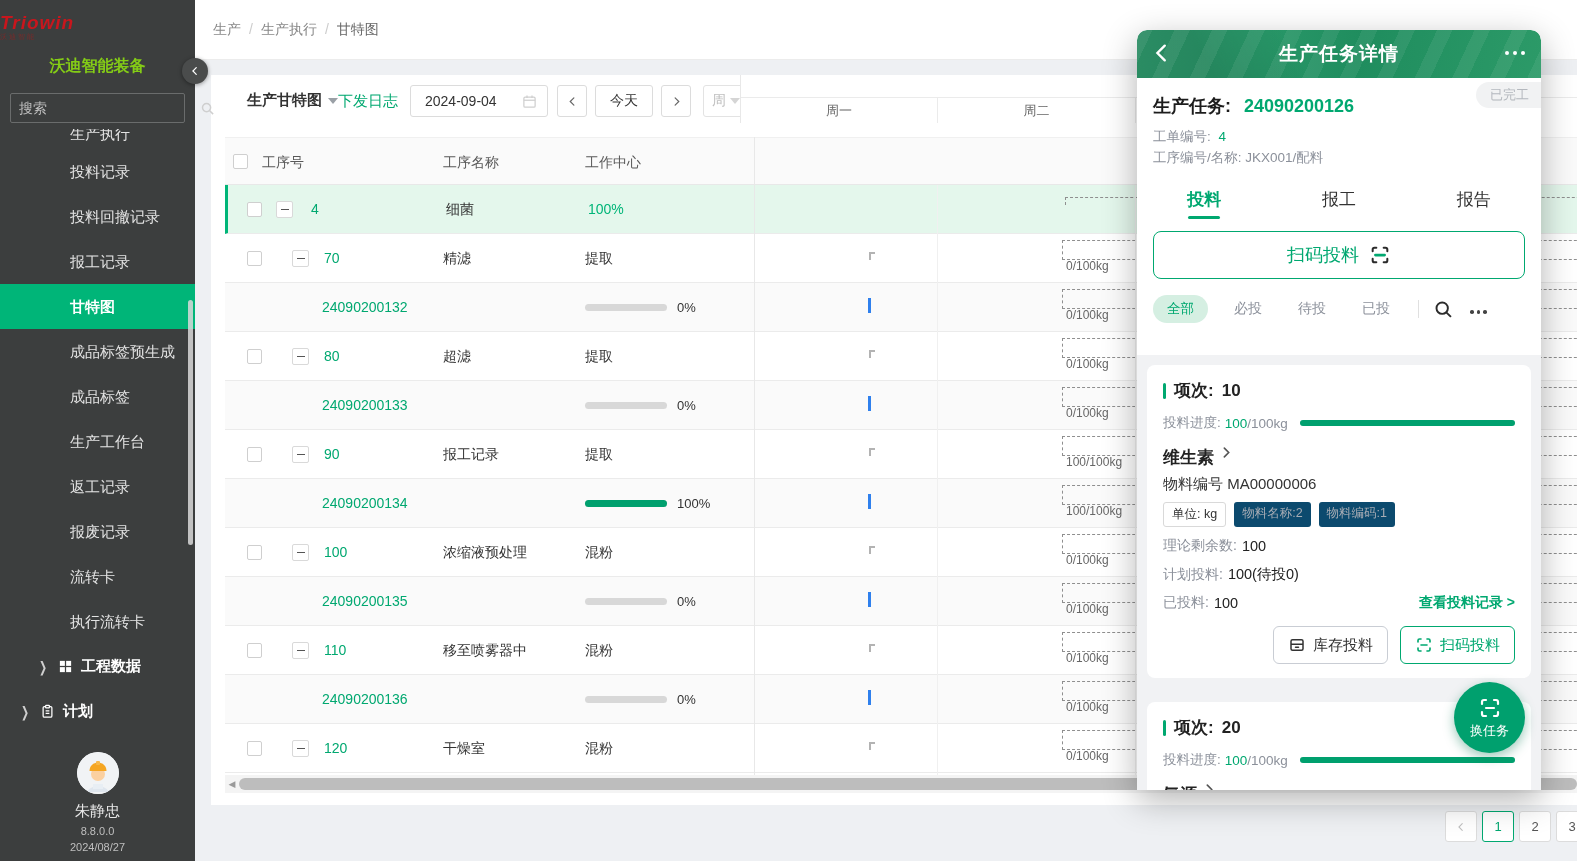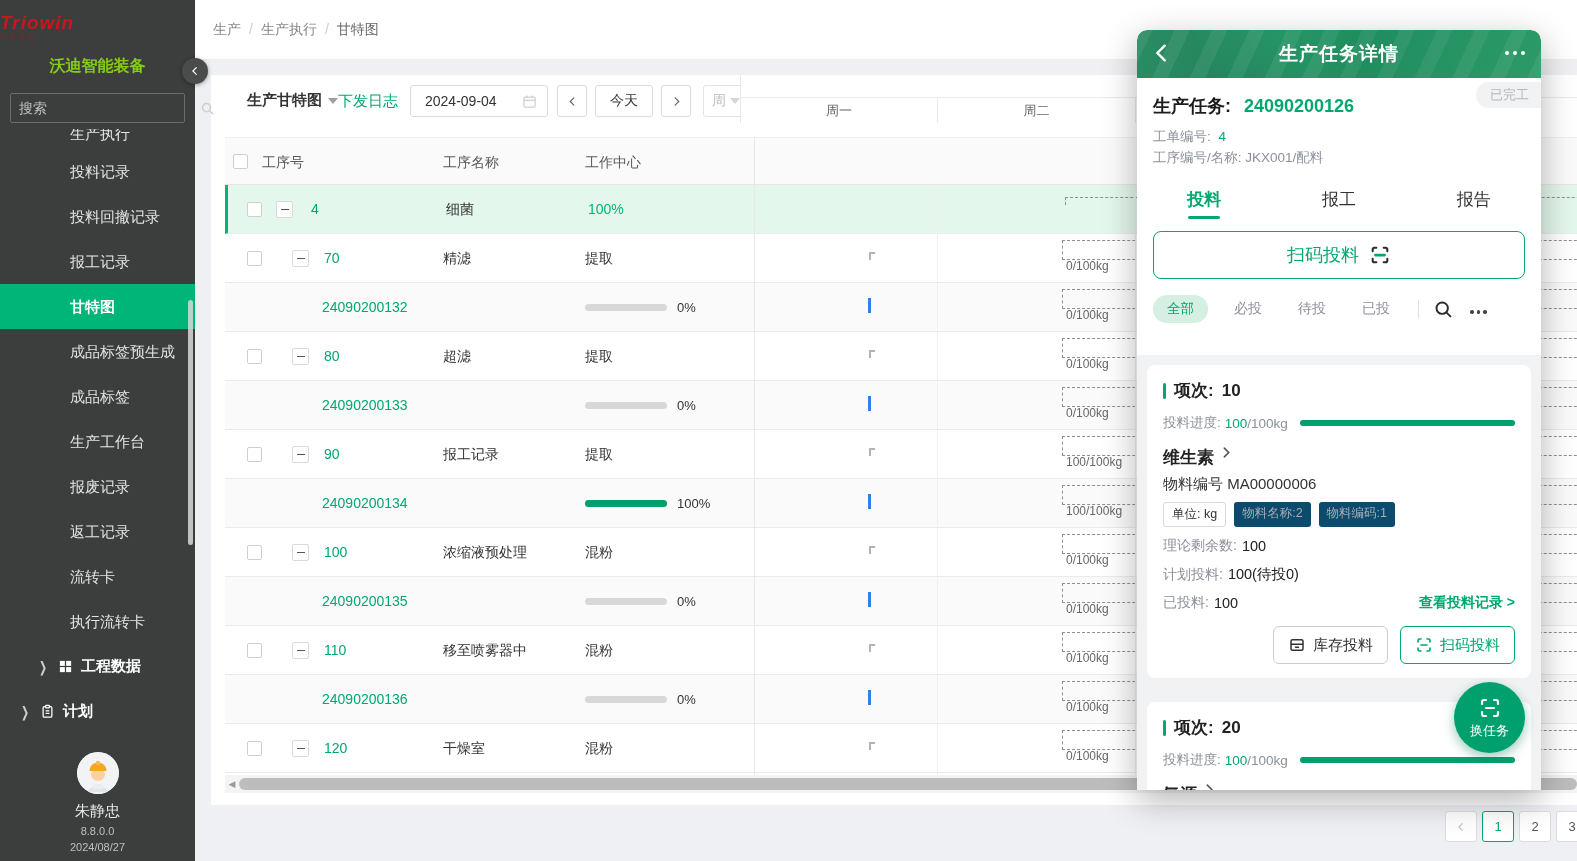--- a/index.html
+++ b/index.html
@@ -183,22 +183,22 @@
       <div class="menu-item clipped">
         <span>生产执行</span>
       </div>
       <div class="menu-item"><span>投料记录</span></div>
       <div class="menu-item"><span>投料回撤记录</span></div>
       <div class="menu-item"><span>报工记录</span></div>
       <div class="menu-item active"><span>甘特图</span></div>
       <div class="menu-item"><span>成品标签预生成</span></div>
       <div class="menu-item"><span>成品标签</span></div>
       <div class="menu-item"><span>生产工作台</span></div>
+      <div class="menu-item"><span>返工记录</span></div>
       <div class="menu-item"><span>报废记录</span></div>
-      <div class="menu-item"><span>返工记录</span></div>
       <div class="menu-item"><span>流转卡</span></div>
       <div class="menu-item"><span>执行流转卡</span></div>
     </div>
   <div id="menu-groups">
       <div class="menu-group g1">
         <span class="garrow">❯</span>
         <span class="gicon">
           <svg width="15" height="15" viewBox="0 0 24 24" fill="#fff">
             <rect x="3" y="3" width="8" height="8"></rect>
             <rect x="13" y="3" width="8" height="8"></rect>

